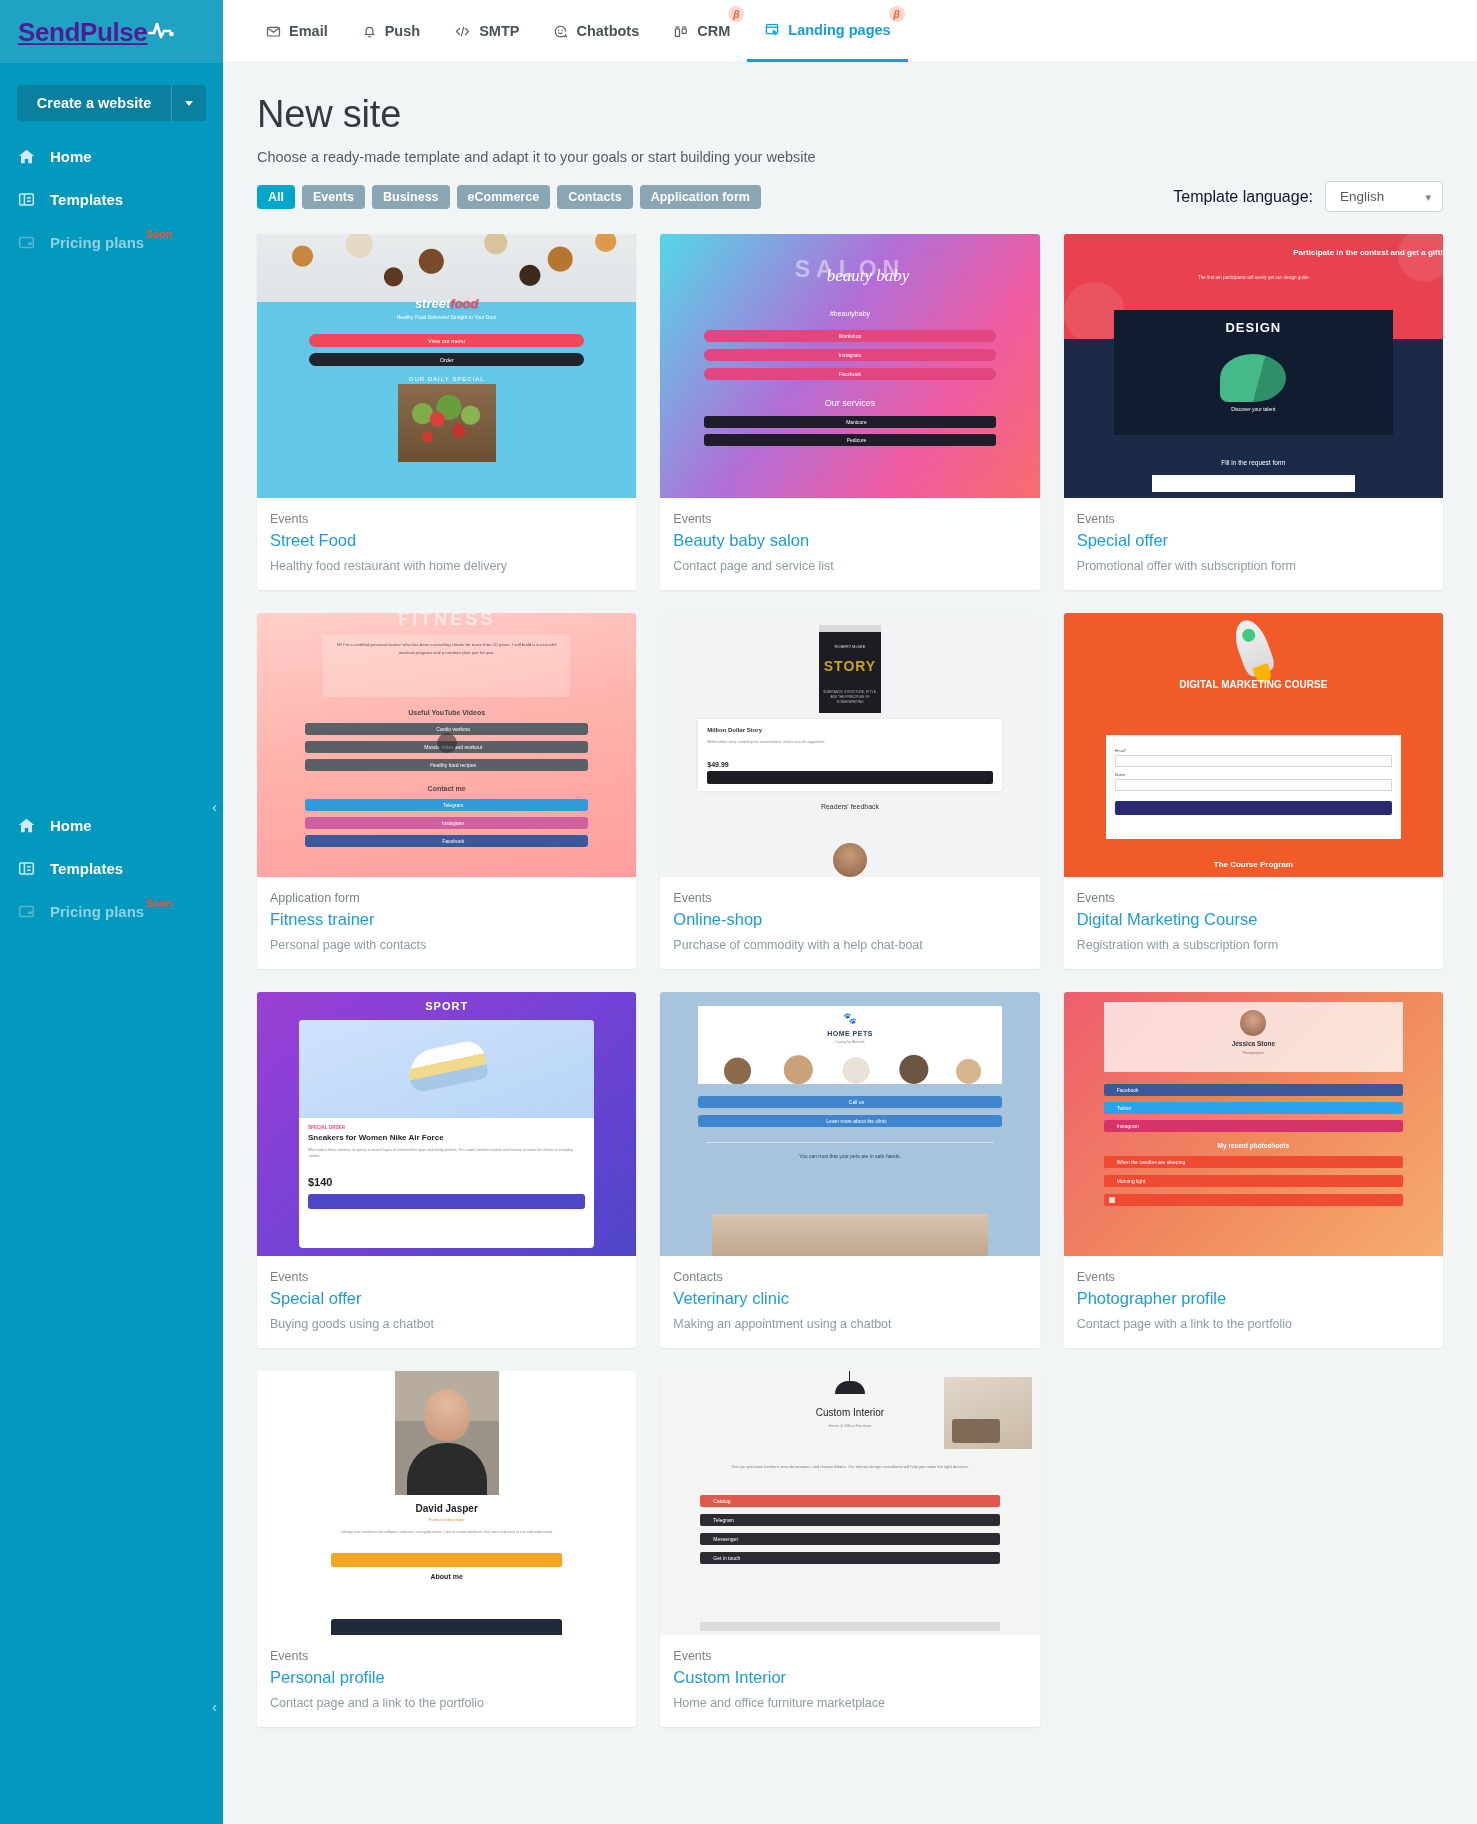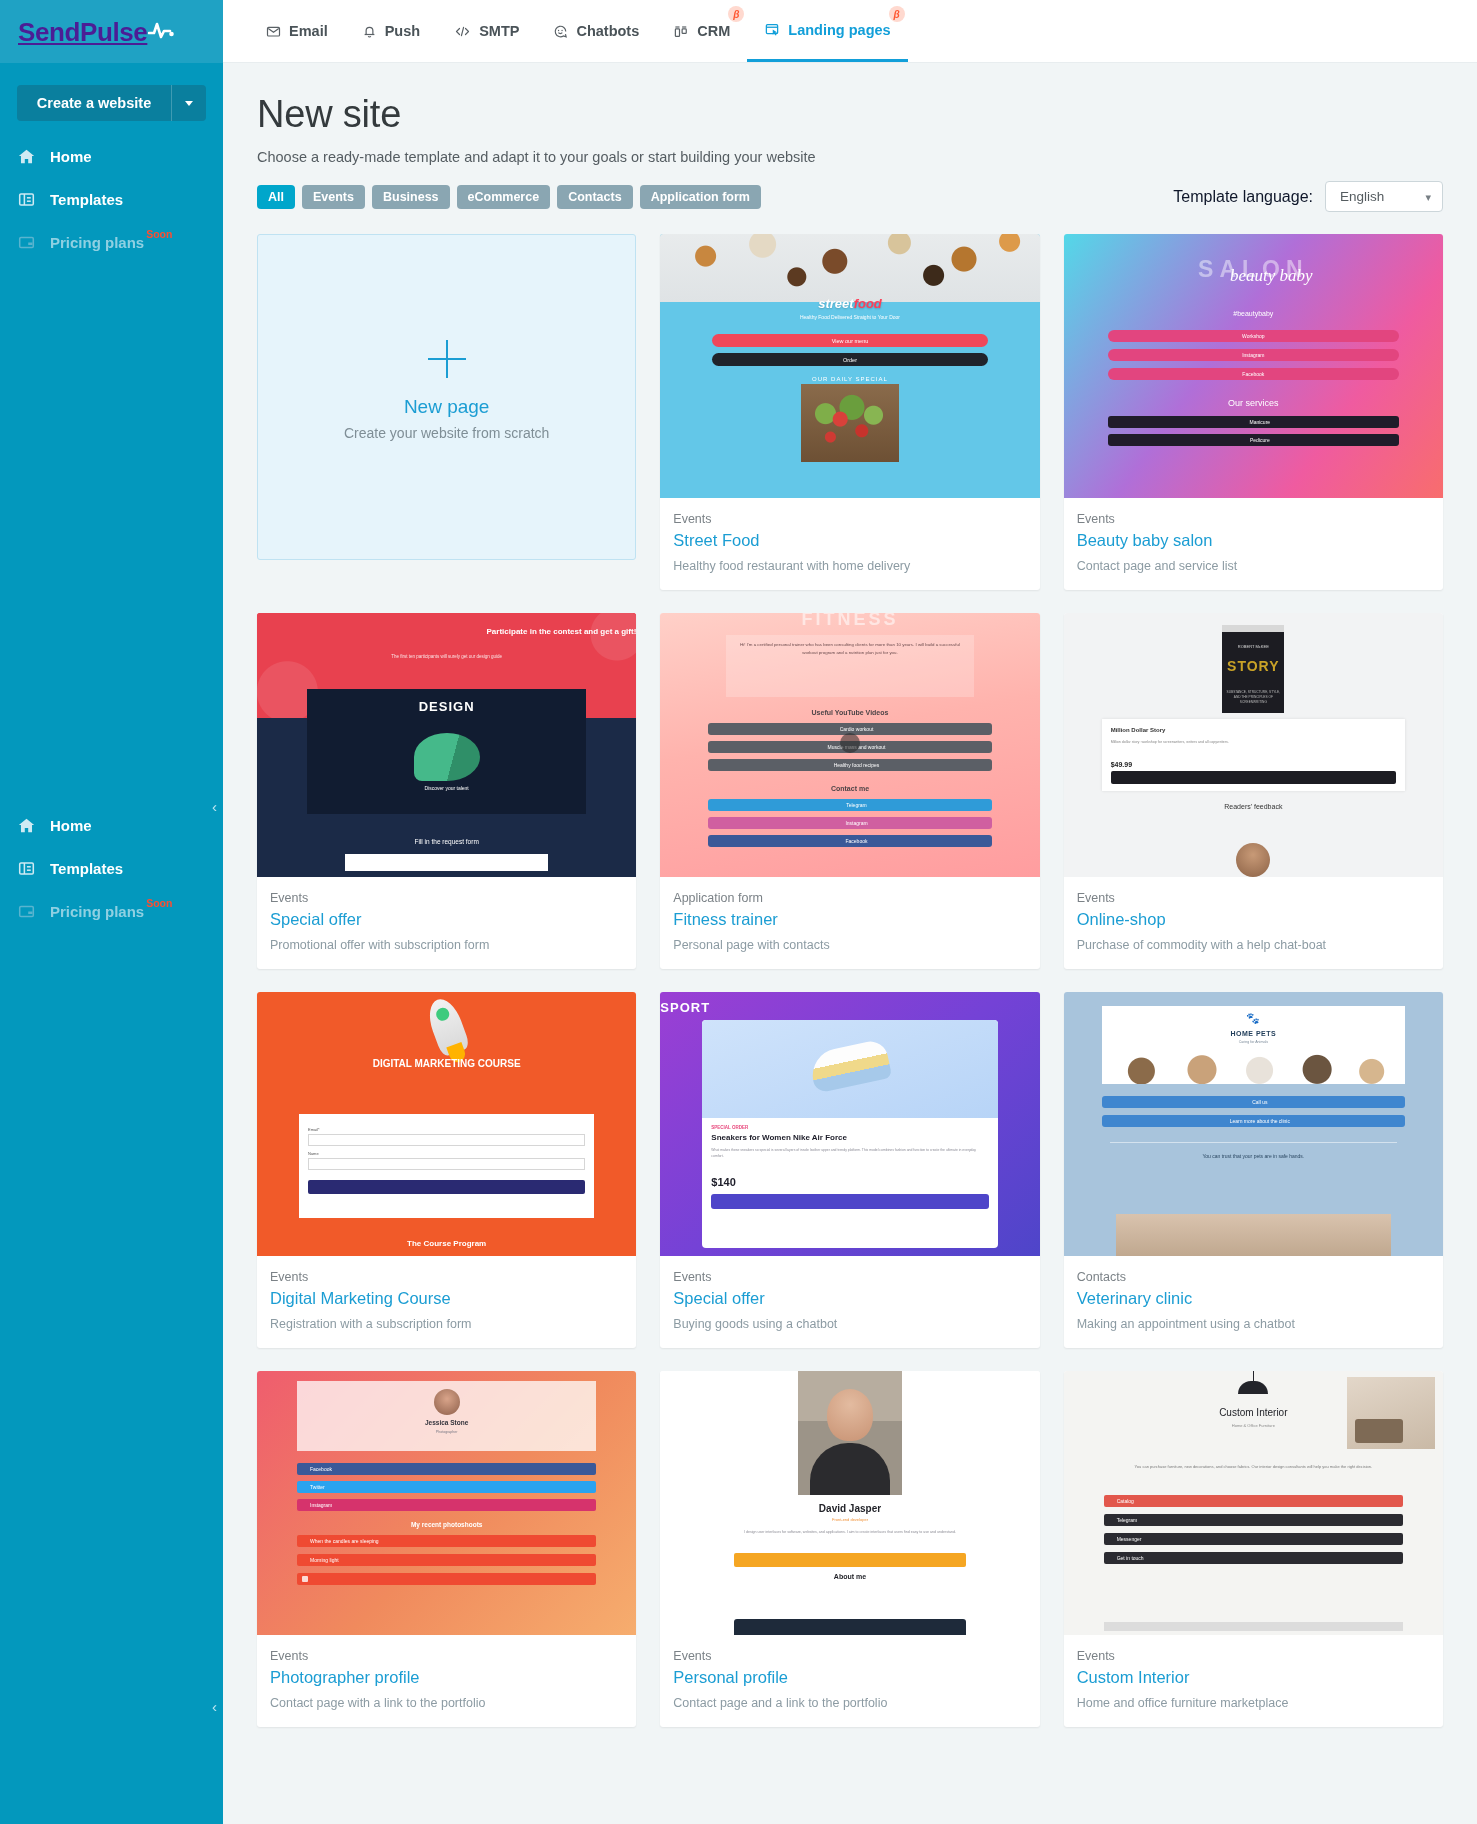--- a/index.html
+++ b/index.html
@@ -446,21 +446,21 @@
   }
   .dm-h { position: absolute; top: 64px; left: 0; right: 0; text-align: center; color: #fff; font-size: 10px; font-weight: bold; line-height: 1.5; }
   .dm-form { position: absolute; top: 122px; left: 42px; right: 42px; bottom: 38px; background: #fff; padding: 8px 9px; }
   .dm-lab { font-size: 4px; color: #555; margin-top: 5px; }
   .dm-inp { height: 12px; border: 1px solid #d6d6d6; margin-top: 2px; }
   .dm-sub { height: 14px; background: #2a2a72; margin-top: 10px; border-radius: 2px; }
   .dm-foot { position: absolute; bottom: 8px; left: 0; right: 0; text-align: center; color: #fff; font-size: 8px; font-weight: bold; }
 
   
   .t-sport { background: linear-gradient(140deg,#9b3fd4 0%, #7442d6 50%, #4e45c9 100%); }
-  .sp-h { position: absolute; top: 8px; left: 0; right: 0; text-align: left; font-size: 13px; font-weight: bold; color: #fff; letter-spacing: 1px; }
+  .sp-h { position: absolute; top: 8px; left: 0; right: 0; text-align: center; font-size: 11px; font-weight: bold; color: #fff; letter-spacing: 1px; }
   .sp-card { position: absolute; top: 28px; left: 42px; right: 42px; bottom: 8px; background: #fff; border-radius: 4px; overflow: hidden; }
   .sp-img { height: 98px; background: linear-gradient(160deg,#cfe3fb,#b7d4f7); position: relative; }
   .sp-shoe {
     position: absolute; top: 26px; left: 50%; transform: translateX(-50%) rotate(-12deg);
     width: 78px; height: 40px; background: linear-gradient(#fdfdfd 38%, #f0d98a 38% 66%, #a6c9ea 66%);
     border-radius: 34px 22px 10px 16px;
   }
   .sp-lb { font-size: 4.5px; color: #e8467b; font-weight: bold; margin: 7px 0 0 9px; }
   .sp-t { font-size: 8px; font-weight: bold; color: #1e1e2a; margin: 3px 0 0 9px; line-height: 1.35; }
   .sp-d { font-size: 3.4px; color: #8b8b96; margin: 4px 9px 0 9px; line-height: 1.7; }
@@ -729,25 +729,20 @@
             <option>Português</option>
             <option>Українська</option>
           </select>
           <span class="lang-chev">▾</span>
         </span>
       </div>
     </div>
 
     <div class="grid">
 
-      <div class="newpage">
-        <div class="plus"></div>
-        <div class="np-title">New page</div>
-        <div class="np-sub">Create your website from scratch</div>
-      </div>
 
       <div class="card">
         <div class="thumb t-street">
           <div class="tb">
             <div class="sf-food"></div>
             <div class="sf-logo">street<em>food</em></div>
             <div class="sf-sub">Healthy Food Delivered Straight to Your Door</div>
             <div style="position:absolute;top:100px;left:52px;right:52px;">
               <div class="mini-btn" style="background:#f0485a;margin-bottom:6px;">View our menu</div>
               <div class="mini-btn" style="background:#20242b;">Order</div>

